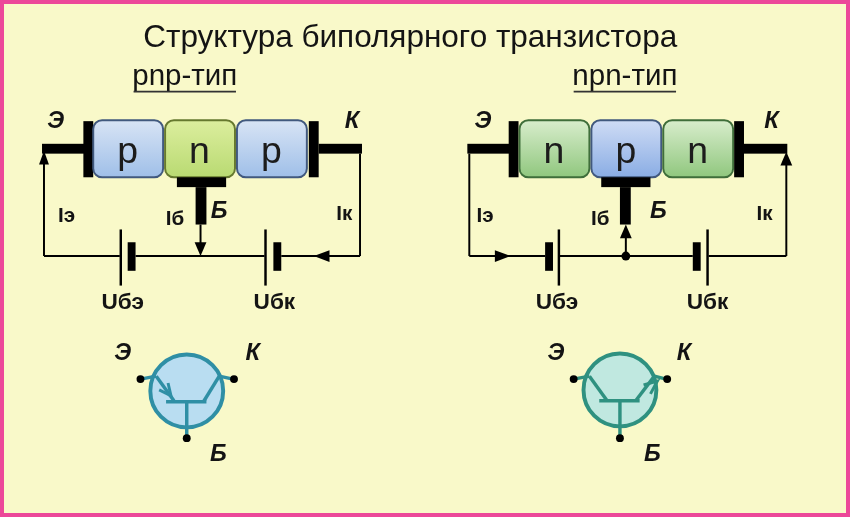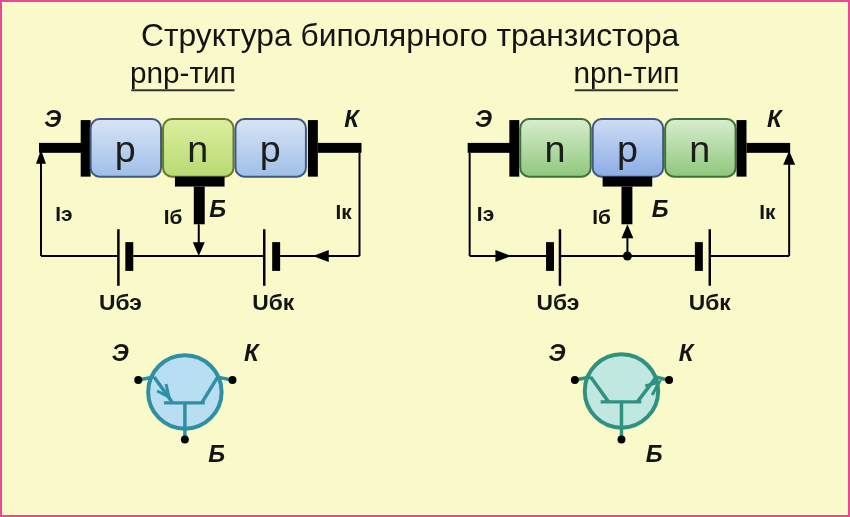--- a/index.html
+++ b/index.html
@@ -1,20 +1,20 @@
 <!DOCTYPE html>
 <html><head>
 <meta charset="utf-8">
 <style>
   html,body{margin:0;padding:0;background:#e8e8e8;}
   .stage{
     width:850px;height:517px;position:relative;
     background:#f9f9c9;
     box-sizing:border-box;
-    border:2px solid #ec4899;
+    border:4px solid #ec4899;
     font-family:"Liberation Sans","DejaVu Sans",sans-serif;
   }
   svg{display:block;width:100%;height:100%;}
   text{fill:#141414;font-family:"Liberation Sans","DejaVu Sans",sans-serif;}
   .title{font-size:32px;}
   .heading{font-size:30px;}
   .term{font-size:24px;font-weight:bold;font-style:italic;}
   .cur{font-size:21px;font-weight:bold;}
   .volt{font-size:23px;font-weight:bold;}
   .blk{font-size:38px;fill:#1c1c1c;}

